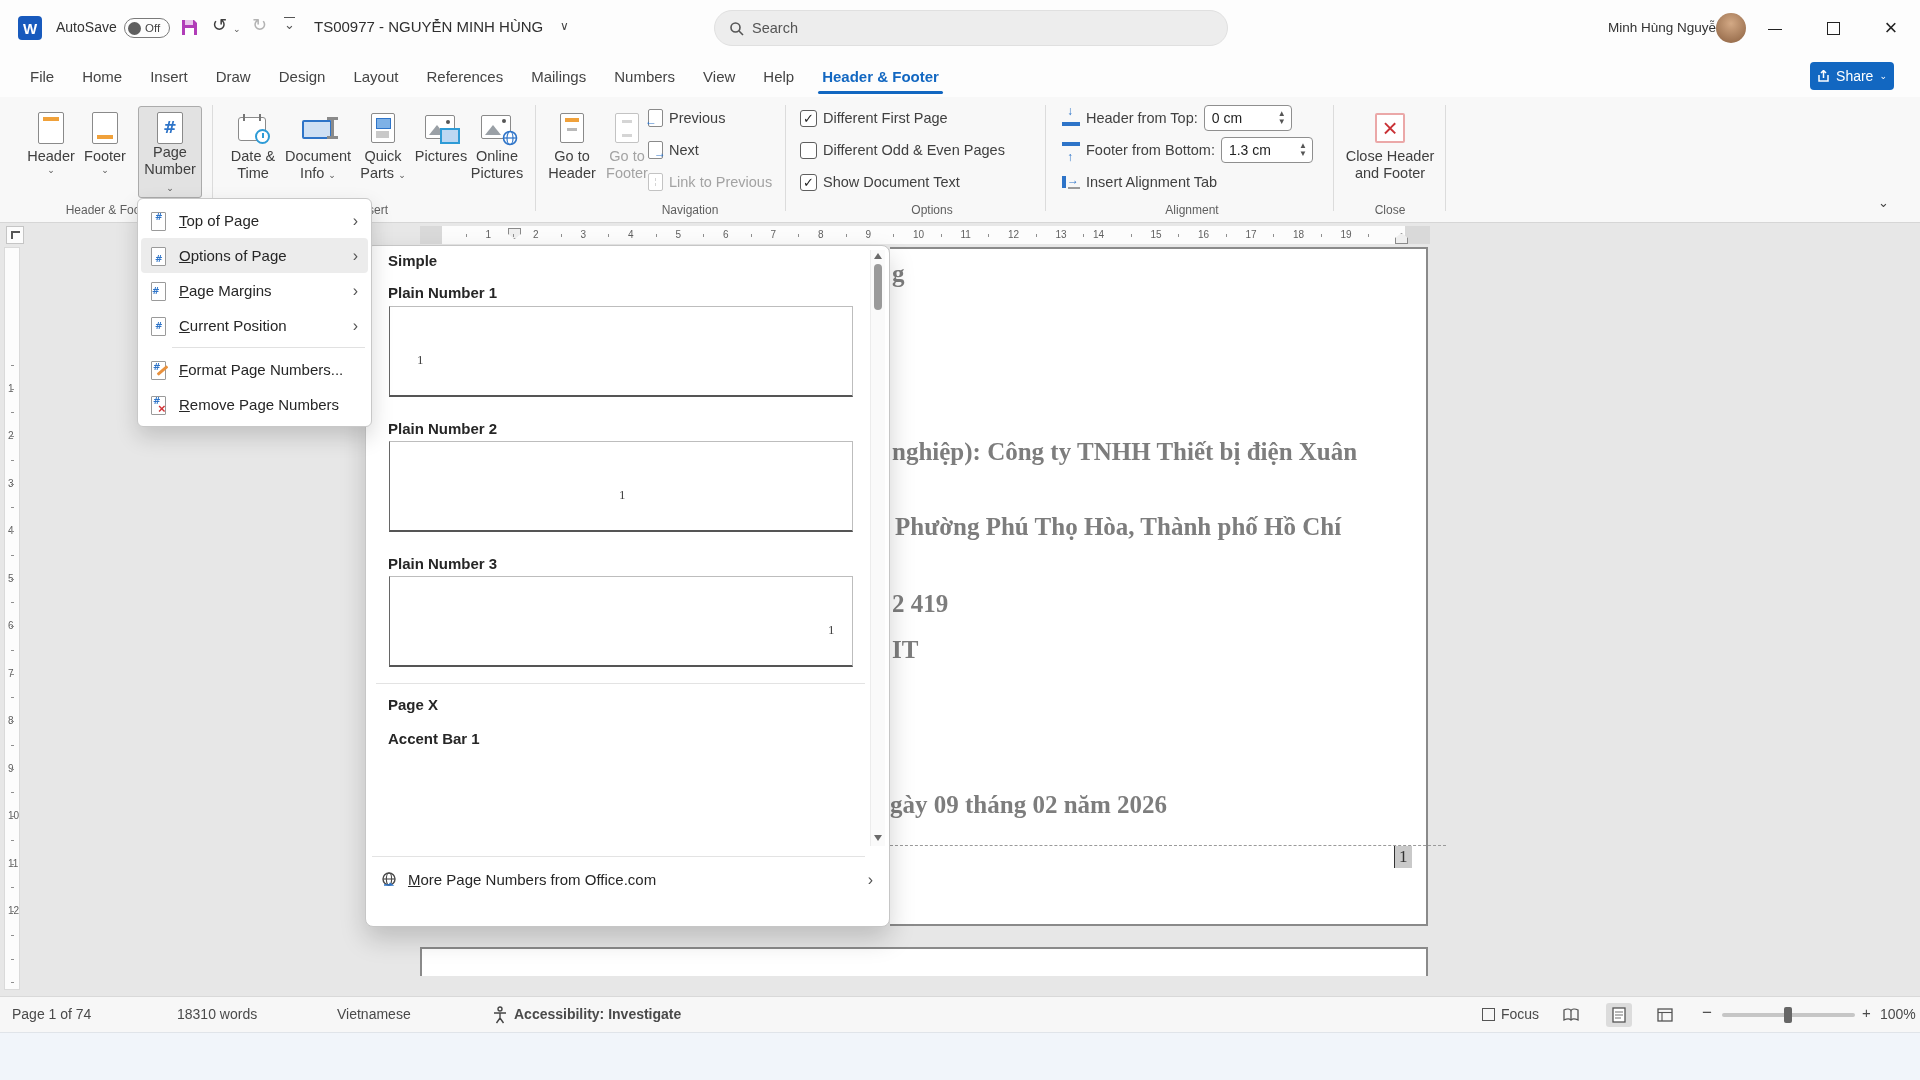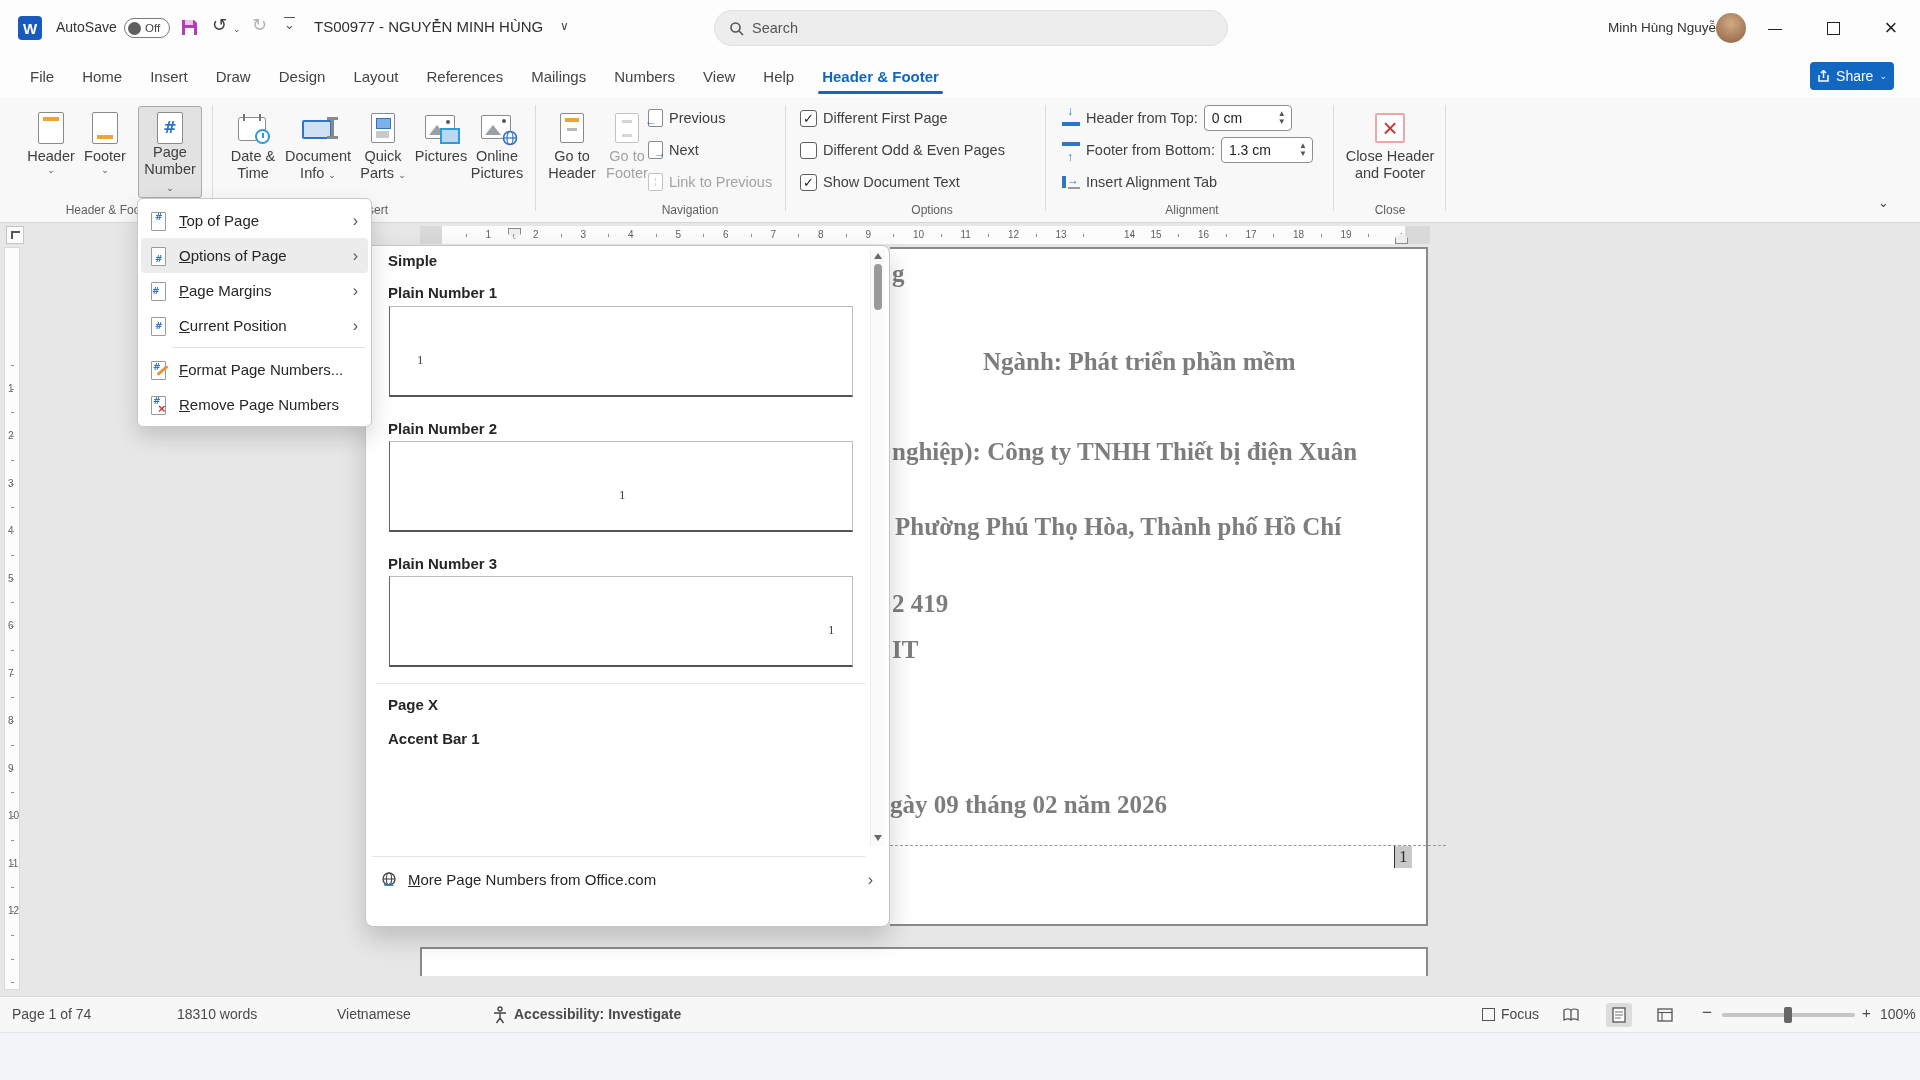--- a/index.html
+++ b/index.html
@@ -115,21 +115,21 @@
       <span class="rnum" style="left: 208px;">4</span>
       <span class="rnum" style="left: 255.5px;">5</span>
       <span class="rnum" style="left: 303px;">6</span>
       <span class="rnum" style="left: 350.5px;">7</span>
       <span class="rnum" style="left: 398px;">8</span>
       <span class="rnum" style="left: 445.5px;">9</span>
       <span class="rnum" style="left: 493px;">10</span>
       <span class="rnum" style="left: 540.5px;">11</span>
       <span class="rnum" style="left: 588px;">12</span>
       <span class="rnum" style="left: 635.5px;">13</span>
-      <span class="rnum" style="left: 704px;">14</span>
+      <span class="rnum" style="left: 673px;">14</span>
       <span class="rnum" style="left: 730.5px;">15</span>
       <span class="rnum" style="left: 778px;">16</span>
       <span class="rnum" style="left: 825.5px;">17</span>
       <span class="rnum" style="left: 873px;">18</span>
       <span class="rnum" style="left: 920.5px;">19</span>
       <span class="rtick" style="left: 45.75px;"></span>
       <span class="rtick" style="left: 93.25px;"></span>
       <span class="rtick" style="left: 140.75px;"></span>
       <span class="rtick" style="left: 188.25px;"></span>
       <span class="rtick" style="left: 235.75px;"></span>
@@ -191,21 +191,20 @@
       <span class="rvtick" style="top: 615.5px;"></span>
       <span class="rvtick" style="top: 639.25px;"></span>
       <span class="rvtick" style="top: 663px;"></span>
       <span class="rvtick" style="top: 686.75px;"></span>
       <span class="rvtick" style="top: 710.5px;"></span>
       <span class="rvtick" style="top: 734.25px;"></span>
     </div>
 
   <div class="a" id="page">
       <div class="doc-line" style="left: 2px; top: 11px;">g</div>
-      <div class="doc-line" style="left: 93px; top: 99px;">Ngành: Phát triển phần mềm</div>
       <div class="doc-line" style="left: 2px; top: 189px;">nghiệp): Công ty TNHH Thiết bị điện Xuân</div>
       <div class="doc-line" style="left: 5px; top: 264px;">Phường Phú Thọ Hòa, Thành phố Hồ Chí</div>
       <div class="doc-line" style="left: 2px; top: 341px;">2 419</div>
       <div class="doc-line" style="left: 2px; top: 387px;">IT</div>
       <div class="doc-line" style="left: 0px; top: 542px;">gày 09 tháng 02 năm 2026</div>
     </div>
   <div class="a" id="dashline"></div>
   <div class="a" id="pageno">1</div>
   <div class="a" id="page2"></div>
 

